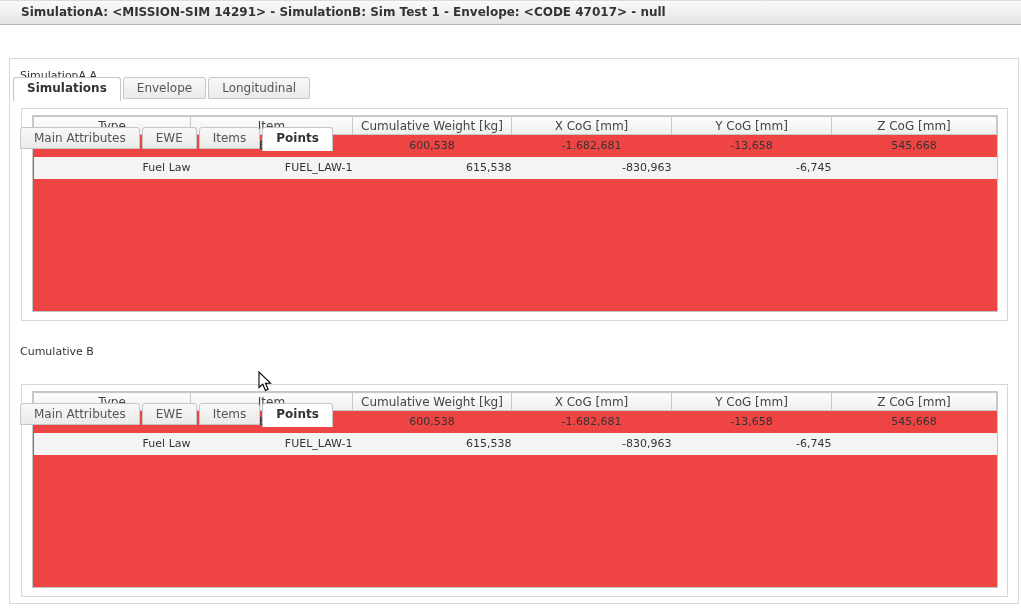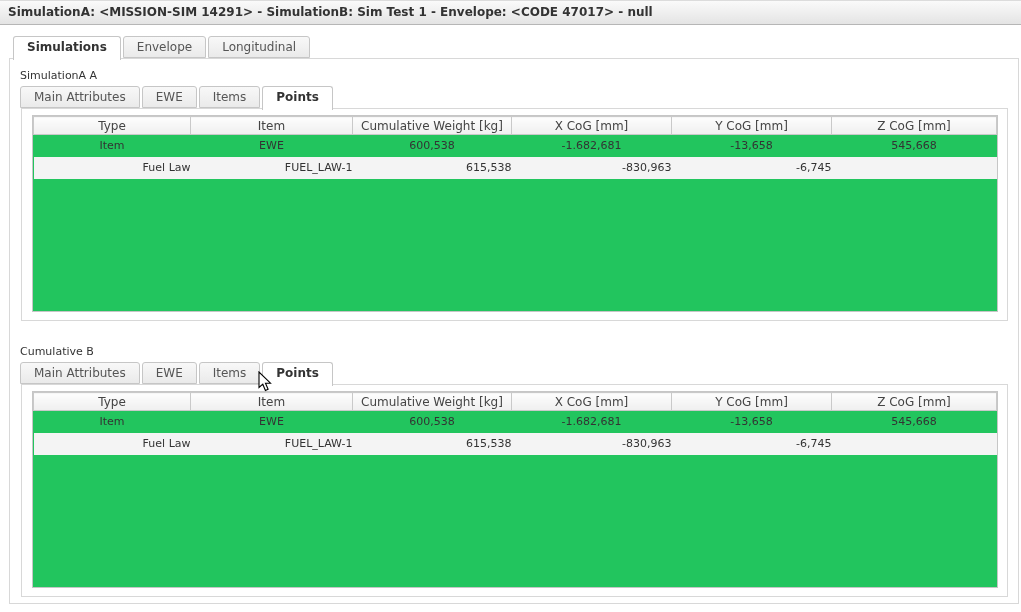--- a/index.html
+++ b/index.html
@@ -4,27 +4,27 @@
 <style>
   * { margin:0; padding:0; box-sizing:border-box; }
   html,body { width:1021px; height:612px; background:#fff; font-family:"DejaVu Sans","Liberation Sans",sans-serif; overflow:hidden; position:relative; }
 
   
   .titlebar {
     position:absolute; left:0; top:0; width:1021px; height:25px;
     background:linear-gradient(#fafafa,#e4e4e4);
     border-top:1px solid #dcdcdc;
     border-bottom:1px solid #b6b6b6;
-    line-height:23px; padding-left:8px;
+    line-height:23px; padding-left:21px;
     font-size:12px; font-weight:bold; color:#333;
     white-space:nowrap;
   }
 
   
-  .tabbar { position:absolute; display:flex; align-items:flex-start; z-index:3; }
+  .tabbar { position:absolute; display:flex; align-items:flex-start; z-index:3;margin-top:41px; }
   .tab {
     height:22px; line-height:20px; padding:0 13px;
     border:1px solid #c6c6c6; border-radius:3px 3px 0 0;
     background:linear-gradient(#f8f8f8,#eaeaea);
     color:#555; font-size:12px; margin-right:2px;
     cursor:default; white-space:nowrap;
   }
   .tab.active {
     height:24px; border-bottom:none; background:#fff;
     color:#333; font-weight:bold;
@@ -38,21 +38,21 @@
   .section-label { position:absolute; left:10px; font-size:11px; color:#333; white-space:nowrap; }
   .sub-tabbar { position:absolute; left:10px; }
   .sub-panel {
     position:absolute; left:11px; width:987px; height:213px;
     border:1px solid #d8d8d8; background:#fff; z-index:2;
   }
 
   
   .table-box {
     position:absolute; left:10px; top:6px; width:966px; height:197px;
-    border:1px solid #c6c6c6; background:#22c55e; overflow:hidden;
+    border:1px solid #c6c6c6; background:#ef4444; overflow:hidden;
   }
   table.grid { width:100%; border-collapse:collapse; table-layout:fixed; }
   table.grid th {
     height:18px; border:1px solid #c9c9c9;
     background:linear-gradient(#fdfdfd,#efefef);
     font-size:12px; font-weight:normal; color:#444;
     text-align:center; overflow:hidden; white-space:nowrap;
   }
   table.grid td {
     height:22px; font-size:11px; color:#333; text-align:center;

